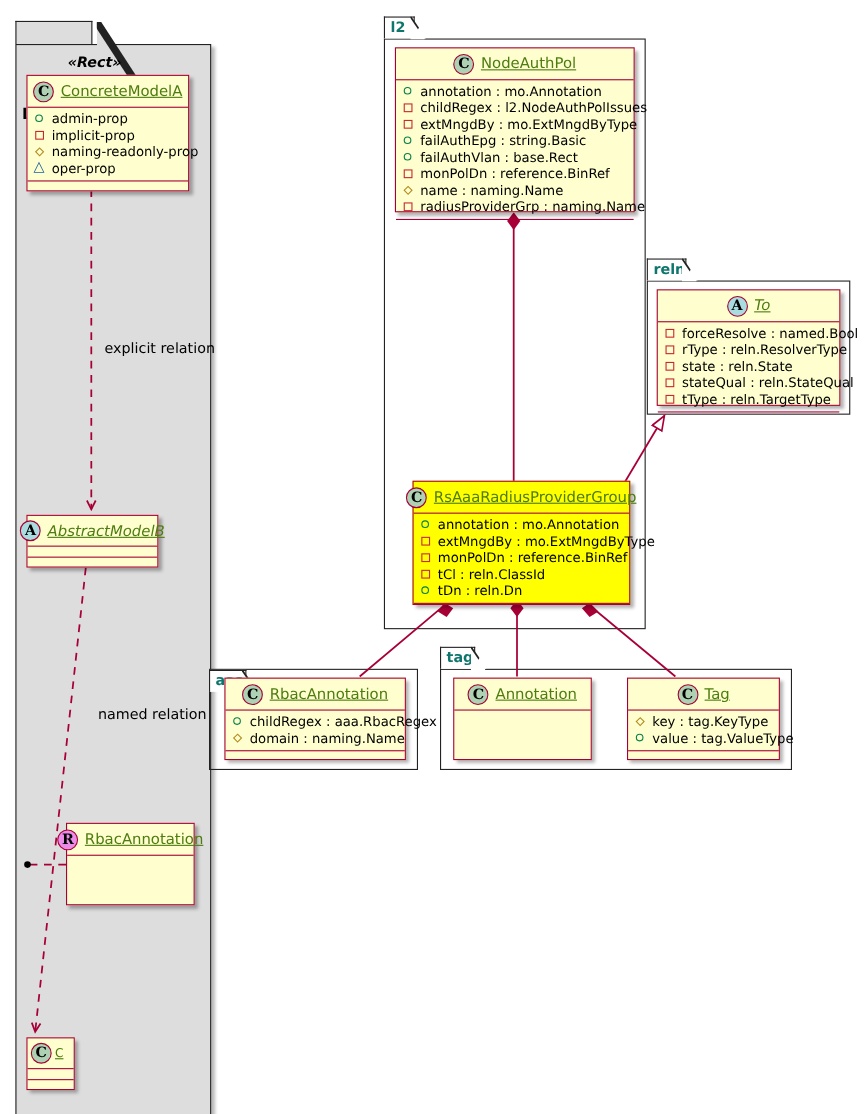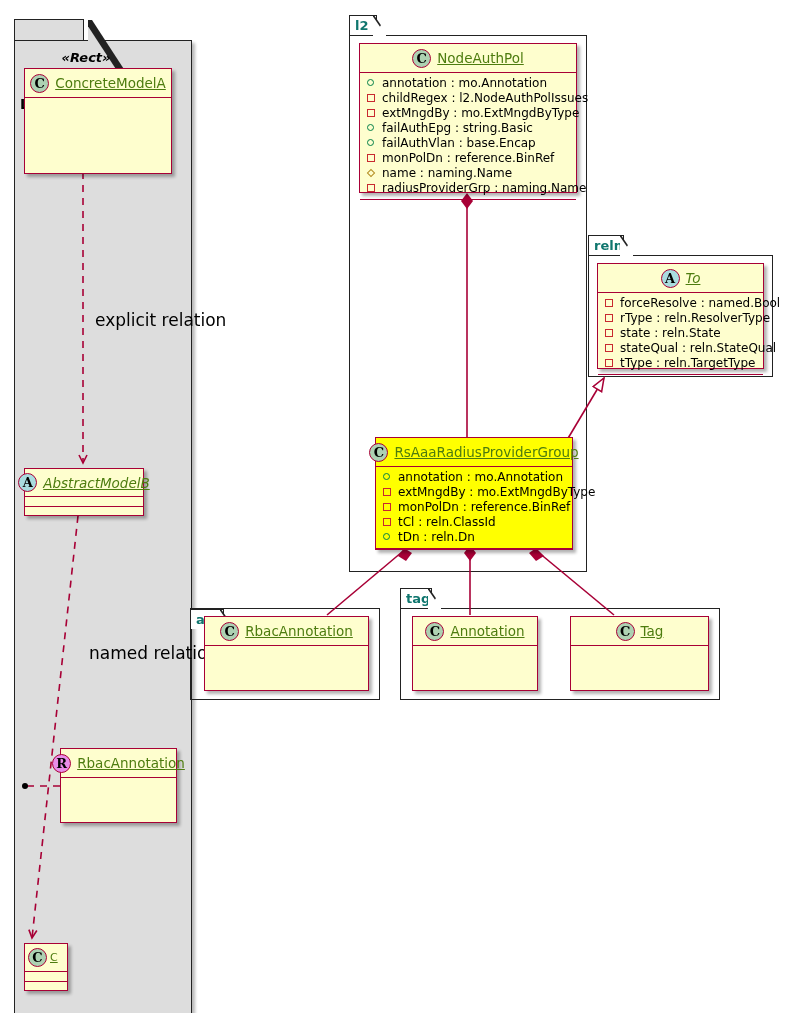--- a/index.html
+++ b/index.html
@@ -106,21 +106,21 @@
     font-size: 13px;
     font-style: italic;
     font-weight: bold;
     color: #000000;
     text-align: center;
     z-index: 4;
   }
 
   .legend-note {
     position: absolute;
-    font-size: 17px;
+    font-size: 13px;
     color: #000000;
     z-index: 6;
     white-space: nowrap;
     text-align: center;
   }
 
   
   .cls {
     position: absolute;
     box-sizing: border-box;
@@ -318,20 +318,38 @@
   </div>
   <div class="legend-frame" style="left:14px; top:40px; width:178px; height:995px;"></div>
 
   <div class="legend-stereotype" style="left:14px; top:50px; width:144px;">«Rect»</div>
 
   <div class="cls" style="left:24px; top:68px; width:148px; height:106px;">
     <div class="cls-header">
       <span class="stereo-circle stereo-C">C</span>
       <span class="cls-name">ConcreteModelA</span>
     </div>
+    <div class="cls-attrs">
+      <div class="attr-row">
+        <span class="attr-icon ico-circle"></span>
+        <span>admin-prop</span>
+      </div>
+      <div class="attr-row">
+        <span class="attr-icon ico-square"></span>
+        <span>implicit-prop</span>
+      </div>
+      <div class="attr-row">
+        <span class="attr-icon ico-diamond"></span>
+        <span>naming-readonly-prop</span>
+      </div>
+      <div class="attr-row">
+        <span class="attr-icon ico-triangle"></span>
+        <span>oper-prop</span>
+      </div>
+    </div>
     <div class="cls-methods"></div>
   </div>
 
   <div class="legend-note" style="left:95px; top:310px;">explicit relation</div>
 
   <div class="cls" style="left:24px; top:468px; width:120px; height:48px;">
     <div class="cls-header" style="height:28px;">
       <span class="stereo-circle stereo-A">A</span>
       <span class="cls-name italic">AbstractModelB</span>
     </div>
@@ -384,21 +402,21 @@
       <div class="attr-row">
         <span class="attr-icon ico-square"></span>
         <span>extMngdBy : mo.ExtMngdByType</span>
       </div>
       <div class="attr-row">
         <span class="attr-icon ico-circle"></span>
         <span>failAuthEpg : string.Basic</span>
       </div>
       <div class="attr-row">
         <span class="attr-icon ico-circle"></span>
-        <span>failAuthVlan : base.Encap</span>
+        <span>failAuthVlan : base.Rect</span>
       </div>
       <div class="attr-row">
         <span class="attr-icon ico-square"></span>
         <span>monPolDn : reference.BinRef</span>
       </div>
       <div class="attr-row">
         <span class="attr-icon ico-diamond"></span>
         <span>name : naming.Name</span>
       </div>
       <div class="attr-row">
@@ -485,20 +503,30 @@
       <line x1="0" y1="0" x2="13" y2="19" stroke="#222222" stroke-width="1.6"></line>
     </svg>
   </div>
   <div class="pkg" style="left:190px; top:608px; width:190px; height:92px;"></div>
 
   <div class="cls" style="left:204px; top:616px; width:165px; height:75px;">
     <div class="cls-header">
       <span class="stereo-circle stereo-C">C</span>
       <span class="cls-name">RbacAnnotation</span>
     </div>
+    <div class="cls-attrs">
+      <div class="attr-row">
+        <span class="attr-icon ico-circle"></span>
+        <span>childRegex : aaa.RbacRegex</span>
+      </div>
+      <div class="attr-row">
+        <span class="attr-icon ico-diamond"></span>
+        <span>domain : naming.Name</span>
+      </div>
+    </div>
     <div class="cls-methods"></div>
   </div>
 
   <div class="pkg-tab" style="left:400px; top:588px; width:32px;">
     <span>tag</span>
     <svg class="slash" viewBox="0 0 14 21" xmlns="http://www.w3.org/2000/svg">
       <polygon points="0,0 13,19 13,21 0,21" fill="#ffffff"></polygon>
       <line x1="0" y1="0" x2="13" y2="19" stroke="#222222" stroke-width="1.6"></line>
     </svg>
   </div>
@@ -510,16 +538,26 @@
       <span class="cls-name">Annotation</span>
     </div>
     <div class="cls-methods"></div>
   </div>
 
   <div class="cls" style="left:570px; top:616px; width:139px; height:75px;">
     <div class="cls-header">
       <span class="stereo-circle stereo-C">C</span>
       <span class="cls-name">Tag</span>
     </div>
+    <div class="cls-attrs">
+      <div class="attr-row">
+        <span class="attr-icon ico-diamond"></span>
+        <span>key : tag.KeyType</span>
+      </div>
+      <div class="attr-row">
+        <span class="attr-icon ico-circle"></span>
+        <span>value : tag.ValueType</span>
+      </div>
+    </div>
     <div class="cls-methods"></div>
   </div>
 
 </div>
 
 </body></html>

